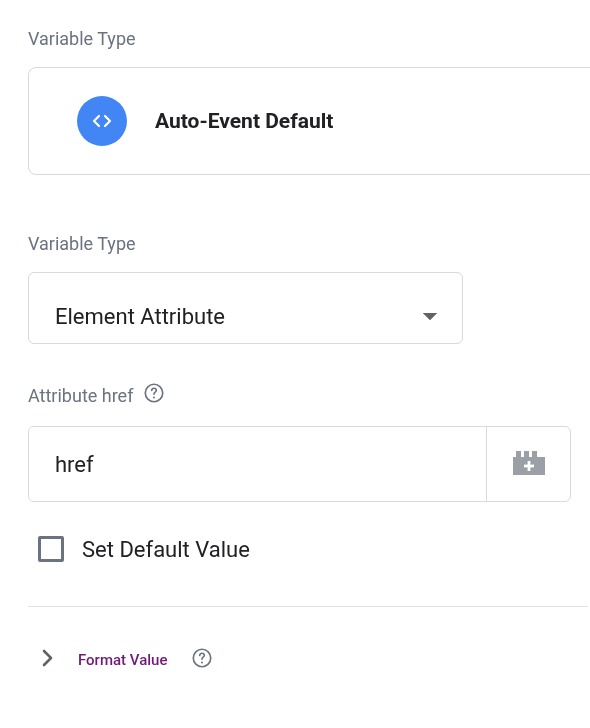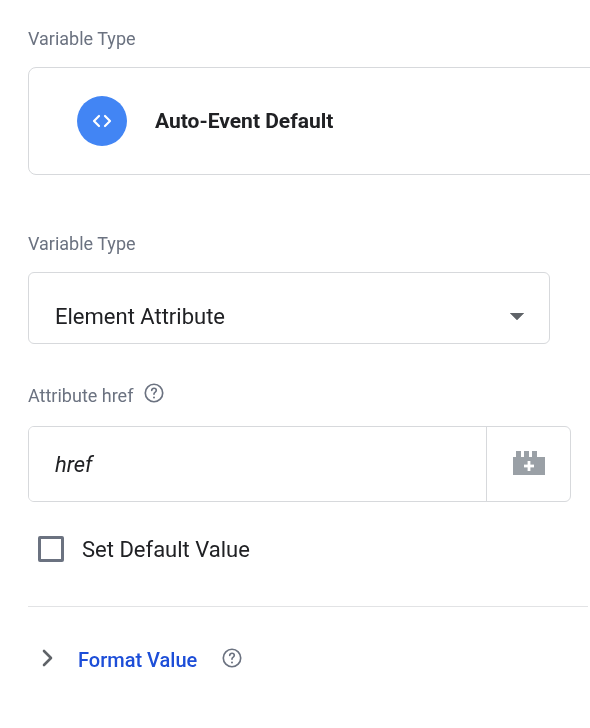--- a/index.html
+++ b/index.html
@@ -48,21 +48,21 @@
       font-size: 21px;
       font-weight: 700;
       color: #202124;
     }
     .section { margin-top: 58px; }
     .section-sm { margin-top: 38px; }
     .select-box {
       border: 1px solid #d7d9dc;
       border-radius: 6px;
       height: 72px;
-      width: 522px;
+      width: 435px;
       display: flex;
       align-items: center;
       justify-content: space-between;
       padding: 16px 24px 0 26px;
       cursor: pointer;
     }
     .select-value {
       font-size: 22px;
       color: #202124;
     }
@@ -75,21 +75,20 @@
       overflow: hidden;
     }
     .text-input {
       flex: 1;
       border: none;
       padding-left: 26px;
       font-size: 22px;
       color: #202124;
       outline: none;
       font-family: inherit;
-      font-style: italic;
     }
     .brick-button {
       width: 84px;
       border-left: 1px solid #d7d9dc;
       display: flex;
       align-items: center;
       justify-content: center;
       cursor: pointer;
     }
     .checkbox-row {
@@ -122,22 +121,22 @@
       align-items: center;
       gap: 24px;
       margin-top: 40px;
       padding-left: 14px;
       cursor: pointer;
     }
     .chevron-right {
       color: #5f6368;
     }
     .expand-label {
-      font-size: 20px;
-      color: #1d4ed8;
+      font-size: 15px;
+      color: #701a75;
       font-weight: 500;
     }
     .help-icon-small { flex-shrink: 0; }
   </style>
 </head>
 <body>
 
 <div class="field-label">Variable Type</div>
 <div class="card">
   <div class="variable-icon">

